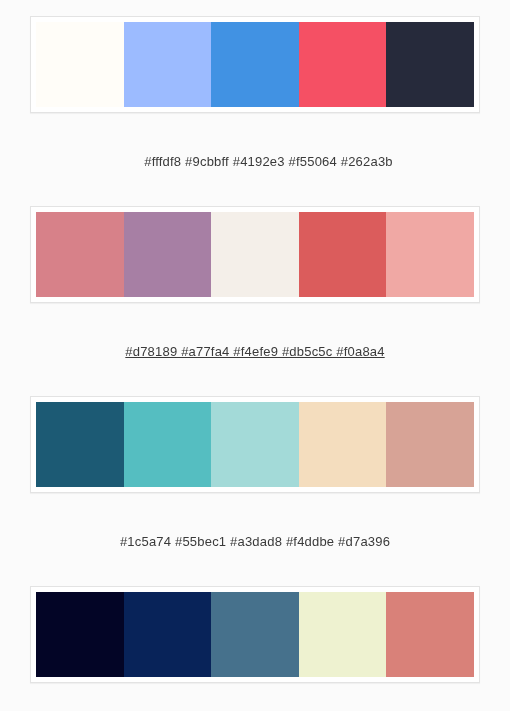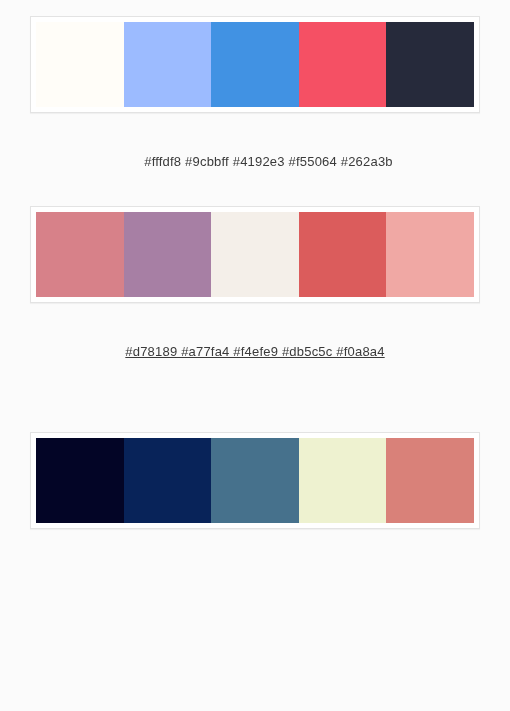--- a/index.html
+++ b/index.html
@@ -87,20 +87,32 @@
         <div class="swatch" style="background-color: rgb(244, 239, 233);"></div>
         <div class="swatch" style="background-color: rgb(219, 92, 92);"></div>
         <div class="swatch" style="background-color: rgb(240, 168, 164);"></div>
       </div>
     </div>
     <div class="palette-caption cap-2" style="color: rgb(58, 58, 58);">#d78189 #a77fa4 #f4efe9 #db5c5c #f0a8a4</div>
   </div>
 
   <div class="gap-2"></div>
 
+  <div class="palette-block">
+    <div class="palette-card" style="background: rgb(255, 255, 255); border-color: rgb(227, 227, 227);">
+      <div class="swatch-strip">
+        <div class="swatch" style="background-color: rgb(28, 90, 116);"></div>
+        <div class="swatch" style="background-color: rgb(85, 190, 193);"></div>
+        <div class="swatch" style="background-color: rgb(163, 218, 216);"></div>
+        <div class="swatch" style="background-color: rgb(244, 221, 190);"></div>
+        <div class="swatch" style="background-color: rgb(215, 163, 150);"></div>
+      </div>
+    </div>
+    <div class="palette-caption cap-3" style="color: rgb(58, 58, 58);">#1c5a74 #55bec1 #a3dad8 #f4ddbe #d7a396</div>
+  </div>
 
   <div class="gap-3"></div>
 
   <div class="palette-block">
     <div class="palette-card" style="background: rgb(255, 255, 255); border-color: rgb(227, 227, 227);">
       <div class="swatch-strip">
         <div class="swatch" style="background-color: rgb(3, 5, 38);"></div>
         <div class="swatch" style="background-color: rgb(8, 35, 89);"></div>
         <div class="swatch" style="background-color: rgb(70, 113, 140);"></div>
         <div class="swatch" style="background-color: rgb(238, 242, 208);"></div>

